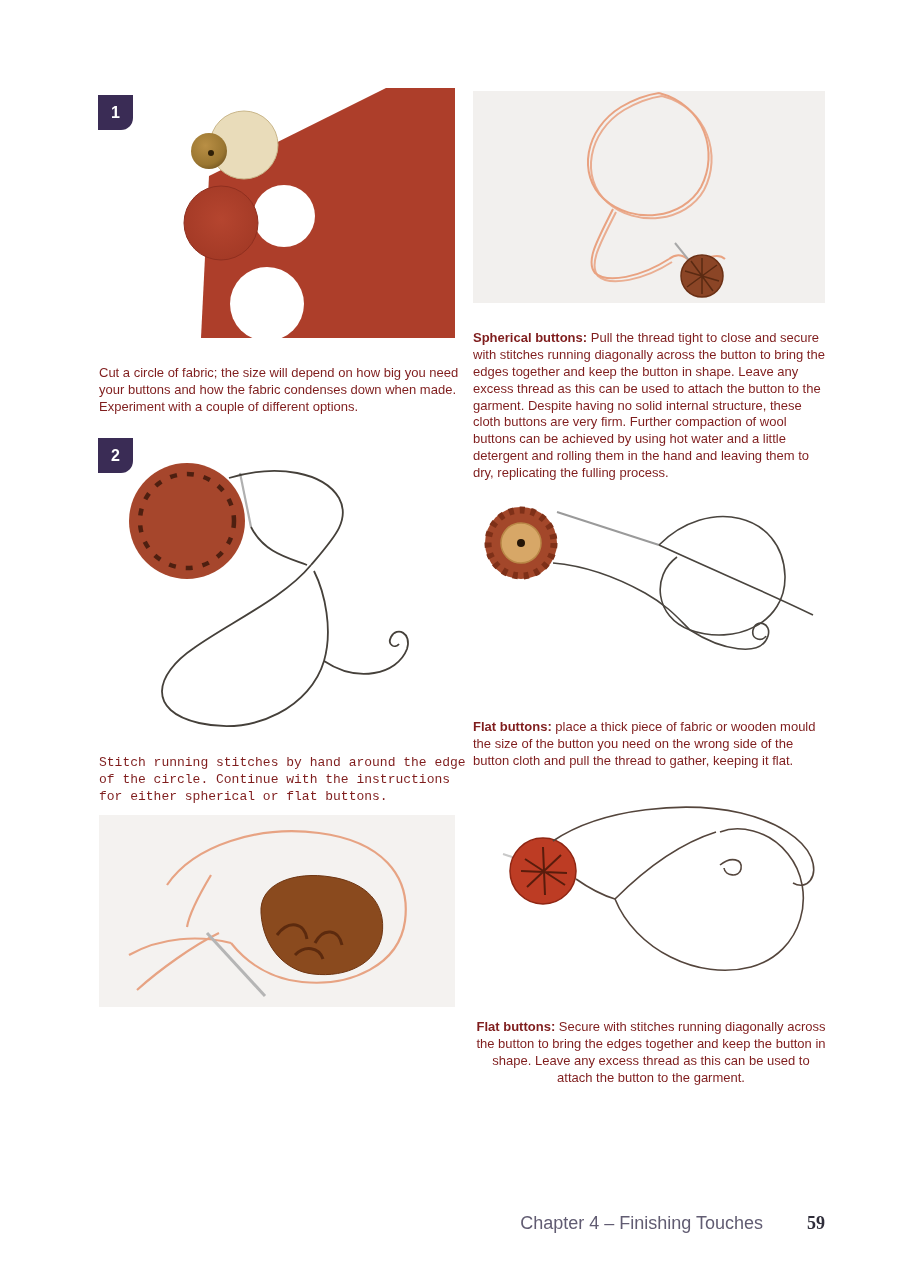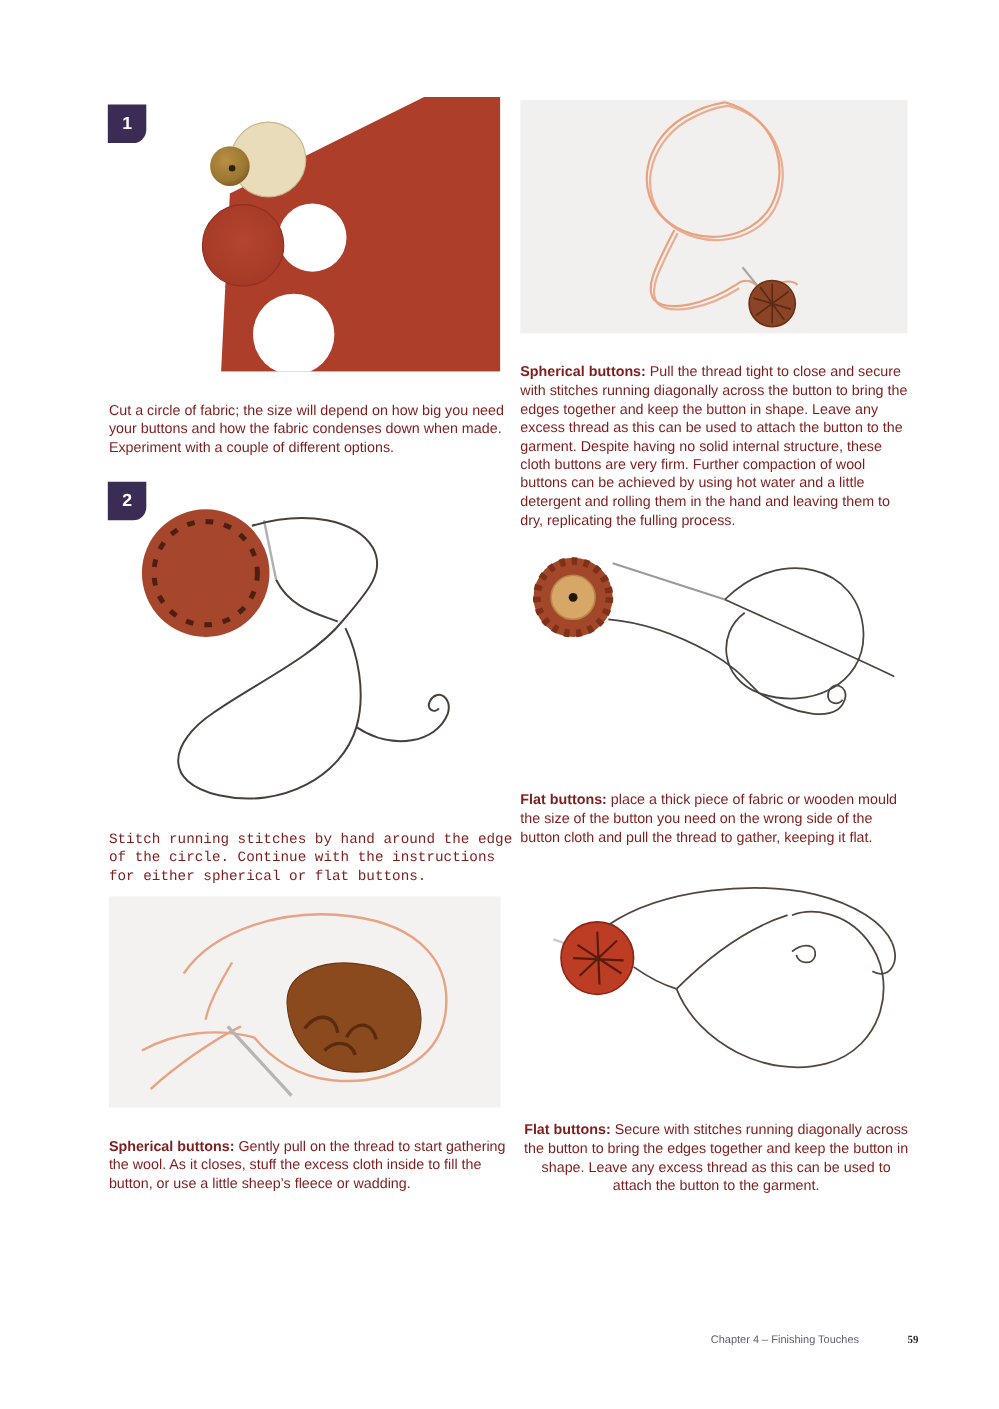--- a/index.html
+++ b/index.html
@@ -24,23 +24,23 @@
   }
   .caption{
     position:absolute;font-size:13px;line-height:1.3;color:#7f1d1d;
     letter-spacing:0;
   }
   .caption .lead{font-weight:700;}
   .col-left{left:99px;width:368px;margin-top:13px;}
   .col-right{left:473px;width:356px;}
 
   .footer{
-    position:absolute;top:1213px;left:483px;width:352px;
+    position:absolute;top:1213px;left:473px;width:352px;
     display:flex;justify-content:flex-end;align-items:flex-start;gap:44px;
-    font-size:10px;
+    font-size:18px;
   }
   .footer .chapter{color:var(--footer_text,#615c72);}
   .footer .pagenum{color:var(--page_number_color,#2f2d3a);font-weight:700;font-family:Liberation Serif, serif;}
 </style>
 </head>
 <body>
 
 <div class="page">
 
   <div class="step-badge" style="left:98px;top:95px;">
@@ -149,23 +149,20 @@
         <path d="M 112 60 C 100 80, 90 100, 88 112"></path>
       </g>
       <line x1="108" y1="118" x2="166" y2="181" stroke="#b5b5b5" stroke-width="3"></line>
       <g>
         <path d="M 162 98 C 160 68, 196 56, 232 62 C 266 67, 288 88, 283 120 C 278 148, 248 163, 214 159 C 186 156, 164 132, 162 98 Z" fill="#8a4a1e" stroke="#6e3512" stroke-width="1"></path>
         <path d="M 178 120 C 190 104, 206 108, 208 124 M 216 128 C 224 112, 240 114, 243 130 M 196 140 C 206 130, 220 132, 224 144" stroke="#5c2a0e" stroke-width="3" fill="none"></path>
       </g>
     </svg>
   </div>
 
-  <p class="caption col-left" style="top:1021px;">
-    <span class="lead">Spherical buttons:</span><span> Gently pull on the thread to start gathering the wool. As it closes, stuff the excess cloth inside to fill the button, or use a little sheep’s fleece or wadding.</span>
-  </p>
 
   <div class="figure" style="left:473px;top:799px;width:352px;height:194px;">
     <svg width="352" height="194" viewBox="0 0 352 194">
       <line x1="30" y1="55" x2="54" y2="63" stroke="#c9c9c9" stroke-width="2"></line>
       <circle cx="70" cy="72" r="33" fill="#bd3c24" stroke="#8f2512" stroke-width="1.5"></circle>
       <path d="M 52 60 L 92 86 M 88 56 L 54 88 M 70 48 L 72 96 M 48 72 L 94 74" stroke="#591c0c" stroke-width="2" fill="none"></path>
       <g fill="none" stroke="#54453c" stroke-width="1.6">
         <path d="M 80 42 C 130 8, 215 2, 268 14 C 305 23, 330 40, 338 58"></path>
         <path d="M 338 58 C 346 78, 334 92, 320 84"></path>
         <path d="M 103 80 C 120 92, 132 97, 142 100"></path>

